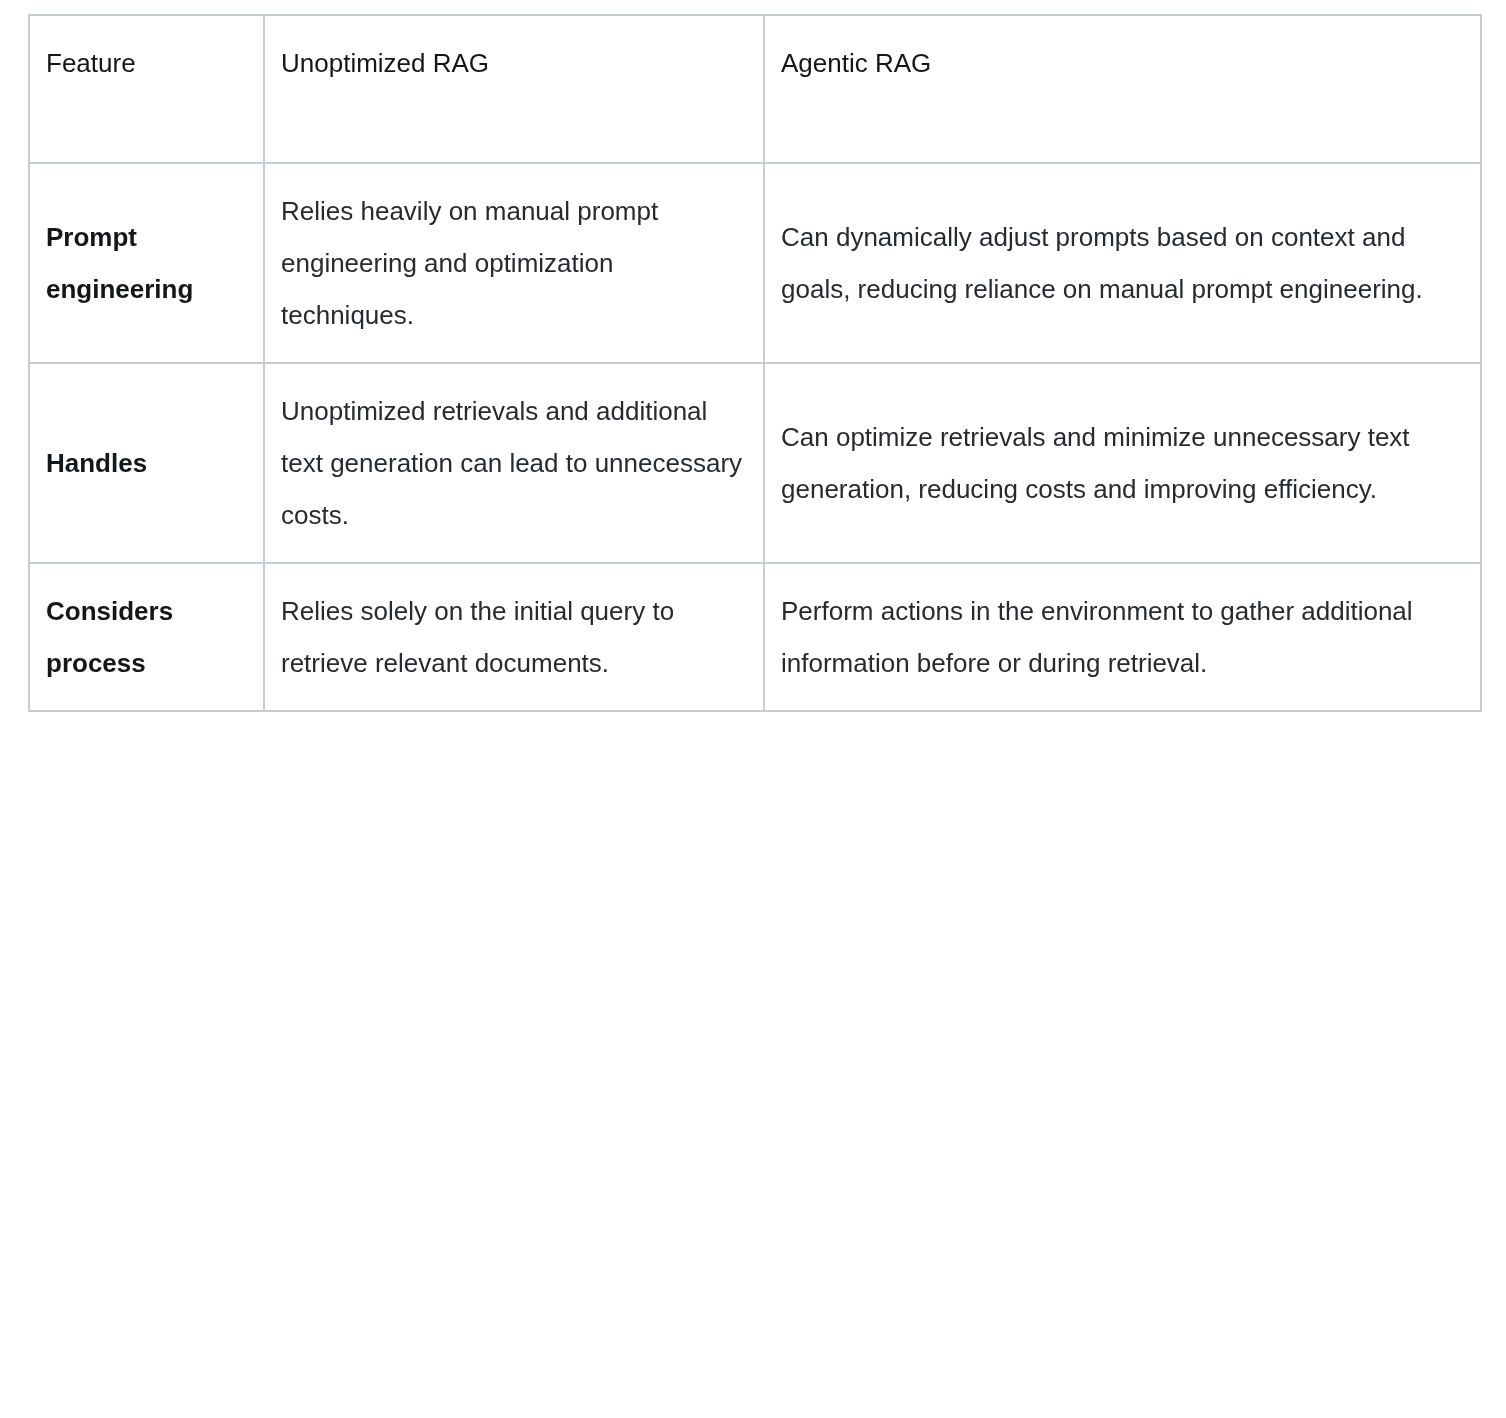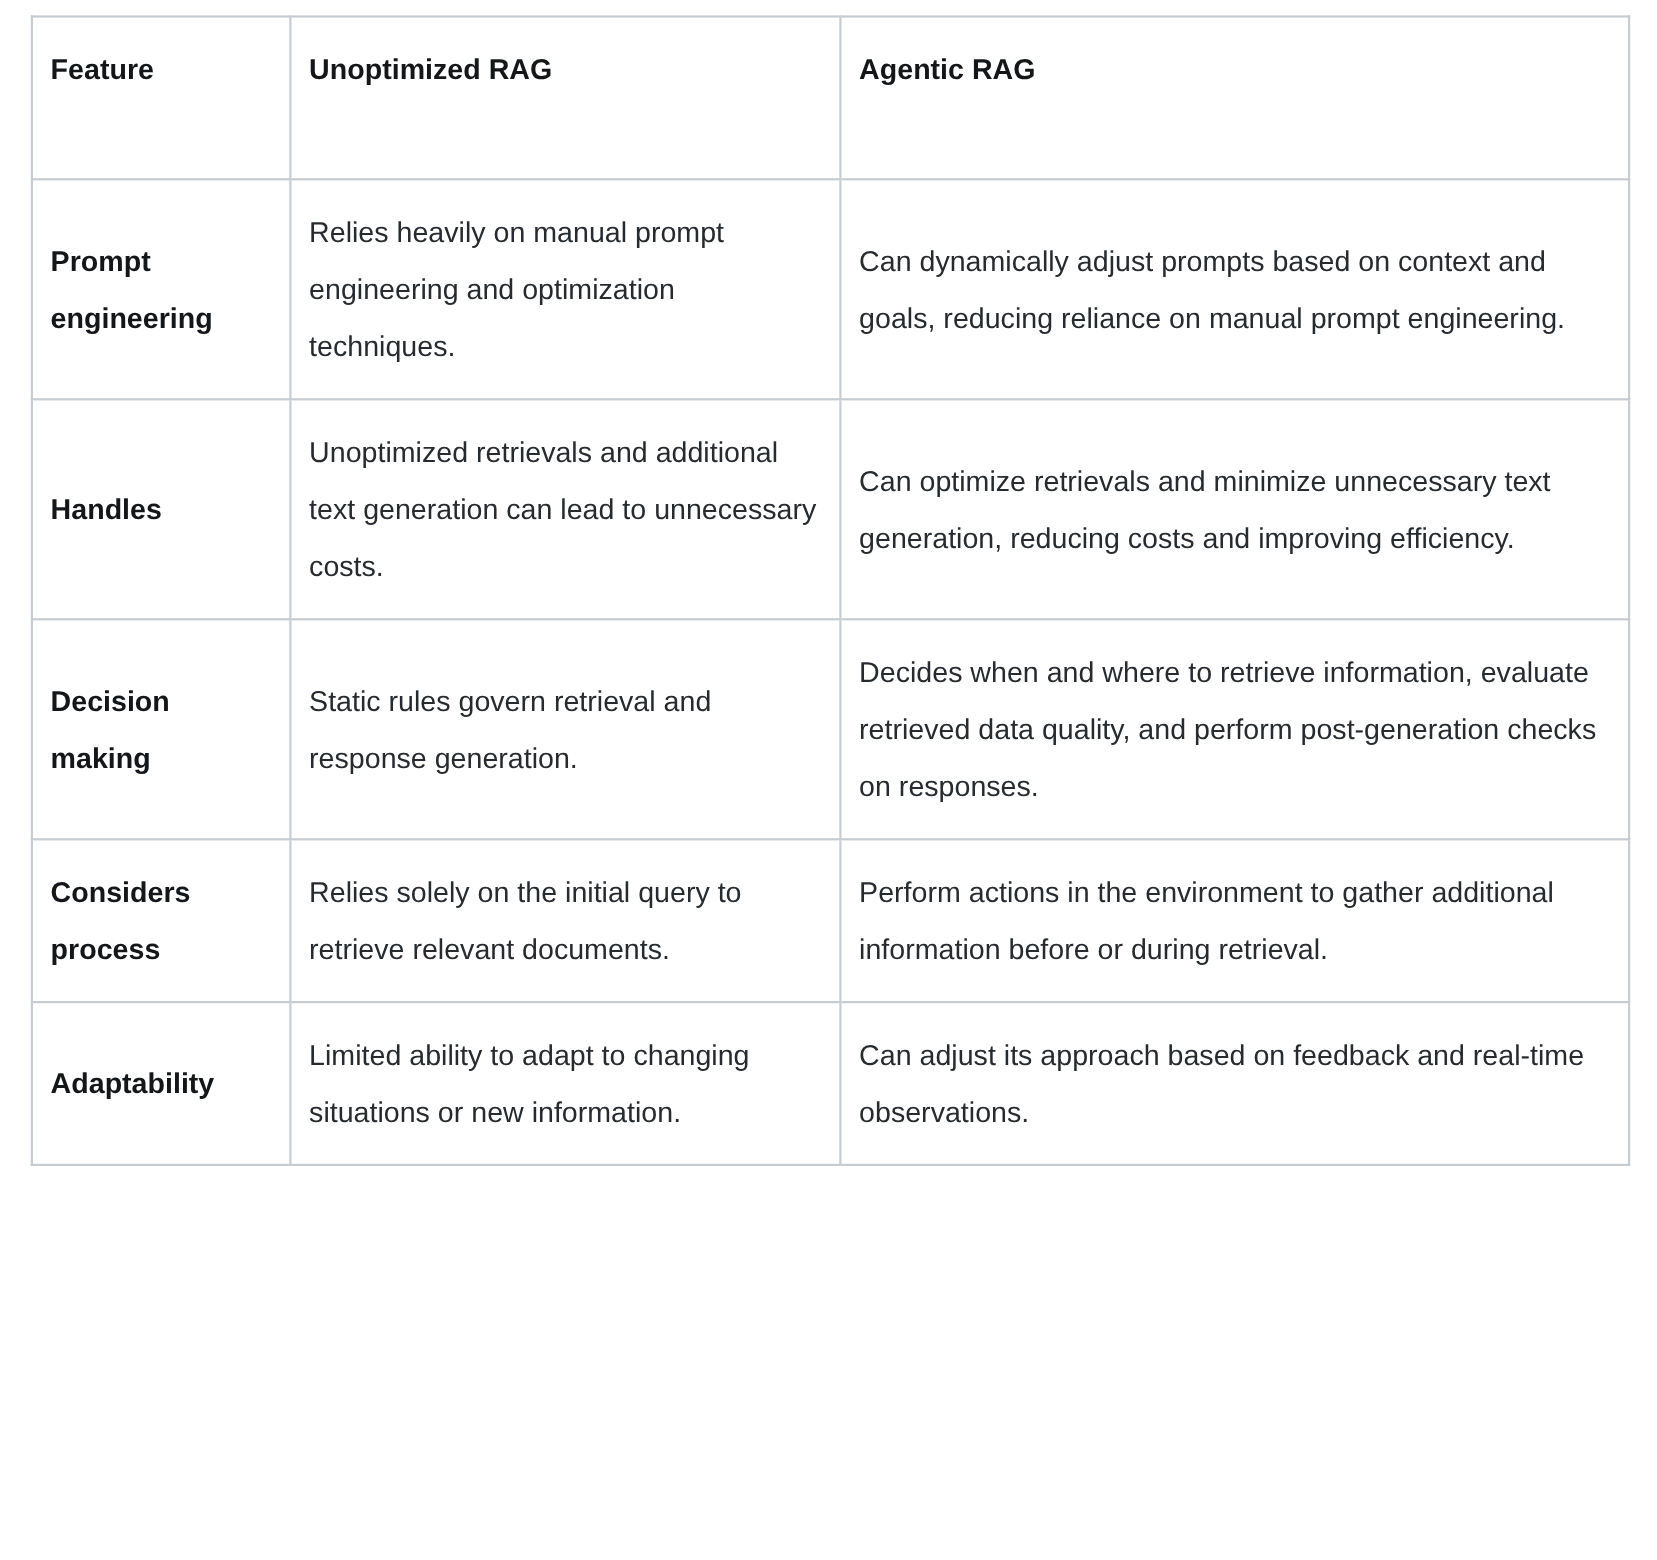--- a/index.html
+++ b/index.html
@@ -29,21 +29,21 @@
     border: 2px solid #c5ccd2;
     padding: 21px 16px;
     font-size: 26px;
     line-height: 52px;
     text-align: left;
     background: #ffffff;
     word-wrap: break-word;
   }
   th {
     vertical-align: top;
-    font-weight: 700;
+    font-weight: 400;
     color: #14171a;
     height: 148px;
     box-sizing: border-box;
   }
   td {
     vertical-align: middle;
     font-weight: 400;
     color: #262b30;
   }
   td.feature {
@@ -74,29 +74,19 @@
         <td class="feature">Prompt engineering</td>
         <td>Relies heavily on manual prompt engineering and optimization techniques.</td>
         <td>Can dynamically adjust prompts based on context and goals, reducing reliance on manual prompt engineering.</td>
       </tr>
       <tr>
         <td class="feature">Handles</td>
         <td>Unoptimized retrievals and additional text generation can lead to unnecessary costs.</td>
         <td>Can optimize retrievals and minimize unnecessary text generation, reducing costs and improving efficiency.</td>
       </tr>
       <tr>
-        <td class="feature">Decision making</td>
-        <td>Static rules govern retrieval and response generation.</td>
-        <td>Decides when and where to retrieve information, evaluate retrieved data quality, and perform post-generation checks on responses.</td>
-      </tr>
-      <tr>
         <td class="feature">Considers process</td>
         <td>Relies solely on the initial query to retrieve relevant documents.</td>
         <td>Perform actions in the environment to gather additional information before or during retrieval.</td>
-      </tr>
-      <tr>
-        <td class="feature">Adaptability</td>
-        <td>Limited ability to adapt to changing situations or new information.</td>
-        <td>Can adjust its approach based on feedback and real-time observations.</td>
       </tr>
     </tbody>
   </table>
 </div>
 
 </body></html>

